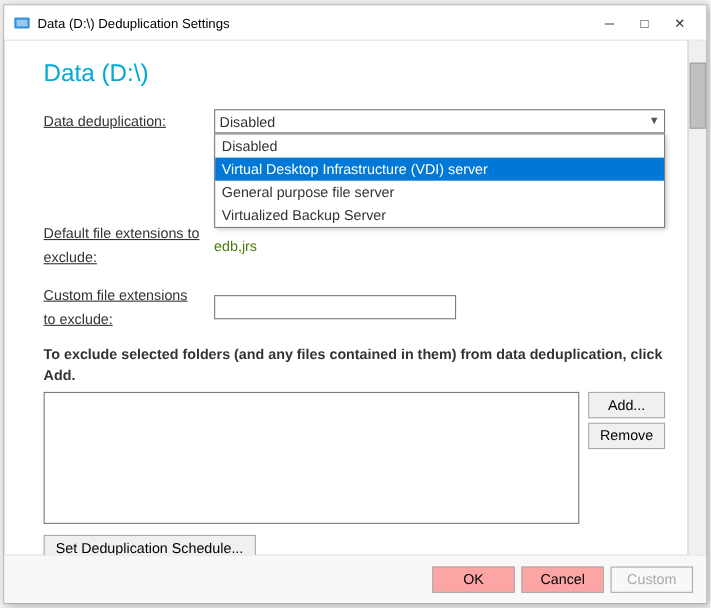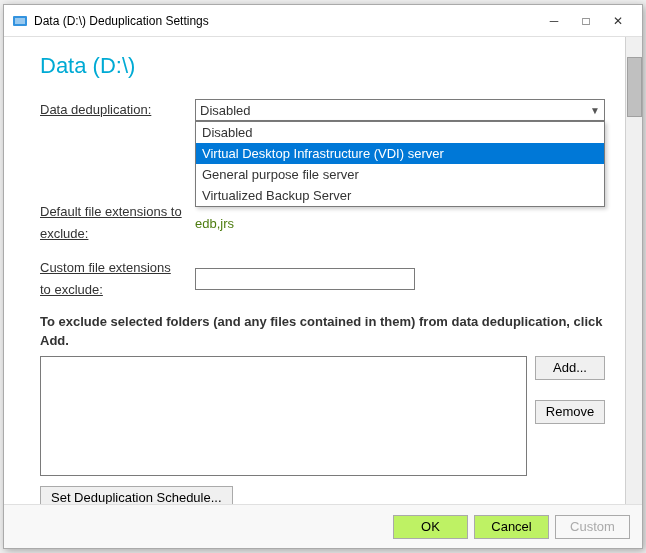--- a/index.html
+++ b/index.html
@@ -197,21 +197,21 @@
     }
     .folders-list {
       flex: 1;
       border: 1px solid #7a7a7a;
       height: 120px;
       background: #fff;
     }
     .folders-buttons {
       display: flex;
       flex-direction: column;
-      gap: 20px;
+      gap: 4px;
     }
     .small-btn {
       width: 70px;
       height: 24px;
       background: #f0f0f0;
       border: 1px solid #aaa;
       font-size: 13px;
       cursor: pointer;
       text-align: center;
     }
@@ -233,21 +233,21 @@
       gap: 6px;
       background: #f8f8f8;
       flex-shrink: 0;
     }
     .dialog-btn {
       width: 75px;
       height: 24px;
       font-size: 13px;
       border: 1px solid #aaa;
       cursor: pointer;
-      background: #bef264;
+      background: #fca5a5;
     }
     .dialog-btn.disabled {
       color: #aaa;
       cursor: default;
       background: #f8f8f8;
     }
   </style>
 </head>
 <body>
 

